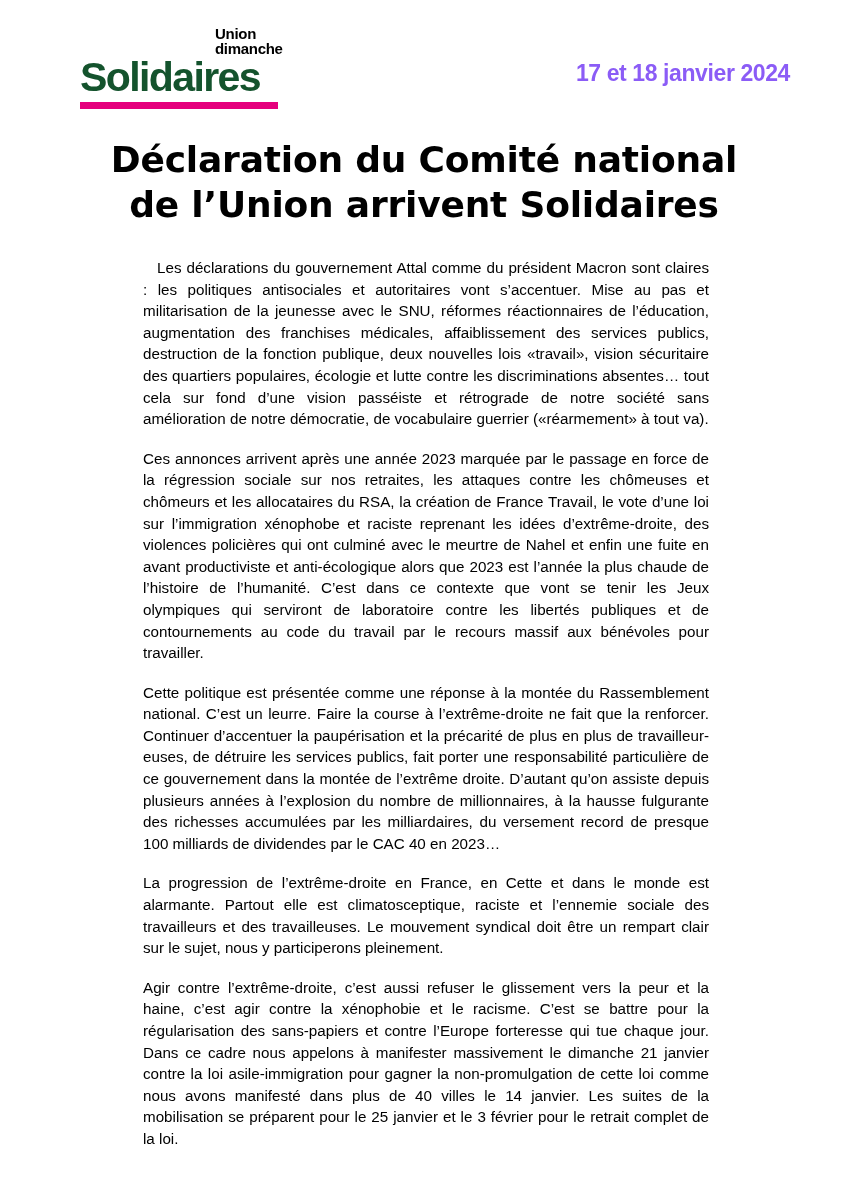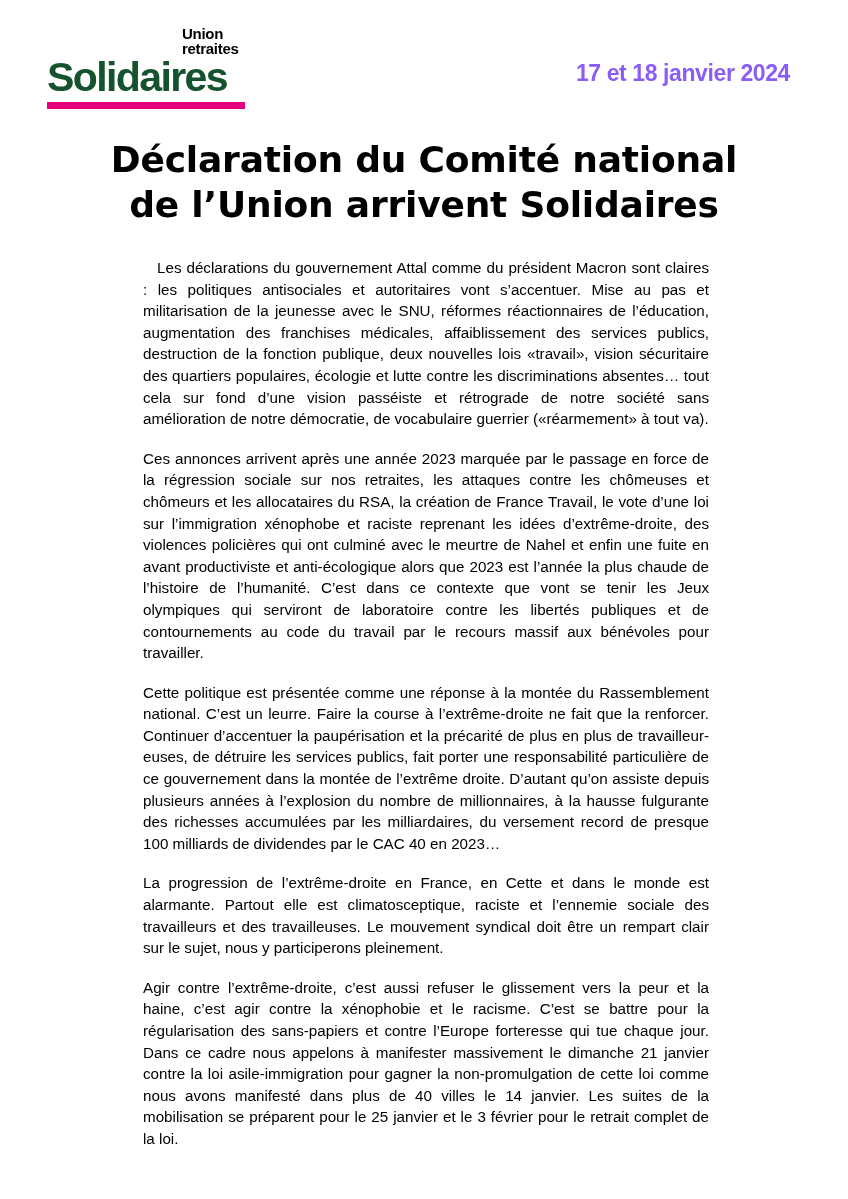--- a/index.html
+++ b/index.html
@@ -21,21 +21,21 @@
     box-sizing: border-box;
     padding: 0;
     overflow: hidden;
   }
 
   
   .header {
     display: flex;
     align-items: flex-start;
     justify-content: space-between;
-    padding: 26px 58px 0 47px;
+    padding: 26px 58px 0 80px;
     box-sizing: border-box;
   }
   .logo {
     position: relative;
     width: 215px;
   }
   .logo-union {
     font-family: "Liberation Sans", sans-serif;
     font-weight: bold;
     font-size: 15px;
@@ -113,21 +113,21 @@
 </style>
 </head>
 <body>
 
 <div class="page">
 
   <div class="header">
 
     <div class="logo">
       <div class="logo-union">Union</div>
-      <div class="logo-syndicale">retraites</div>
+      <div class="logo-syndicale">dimanche</div>
       <div class="logo-main">Solidaires</div>
       <div class="logo-bar"></div>
     </div>
 
     <div class="header-date">17 et 18 janvier 2024</div>
 
   </div>
 
   <div class="title-block">
     <div class="title-line">Déclaration du Comité national</div>

